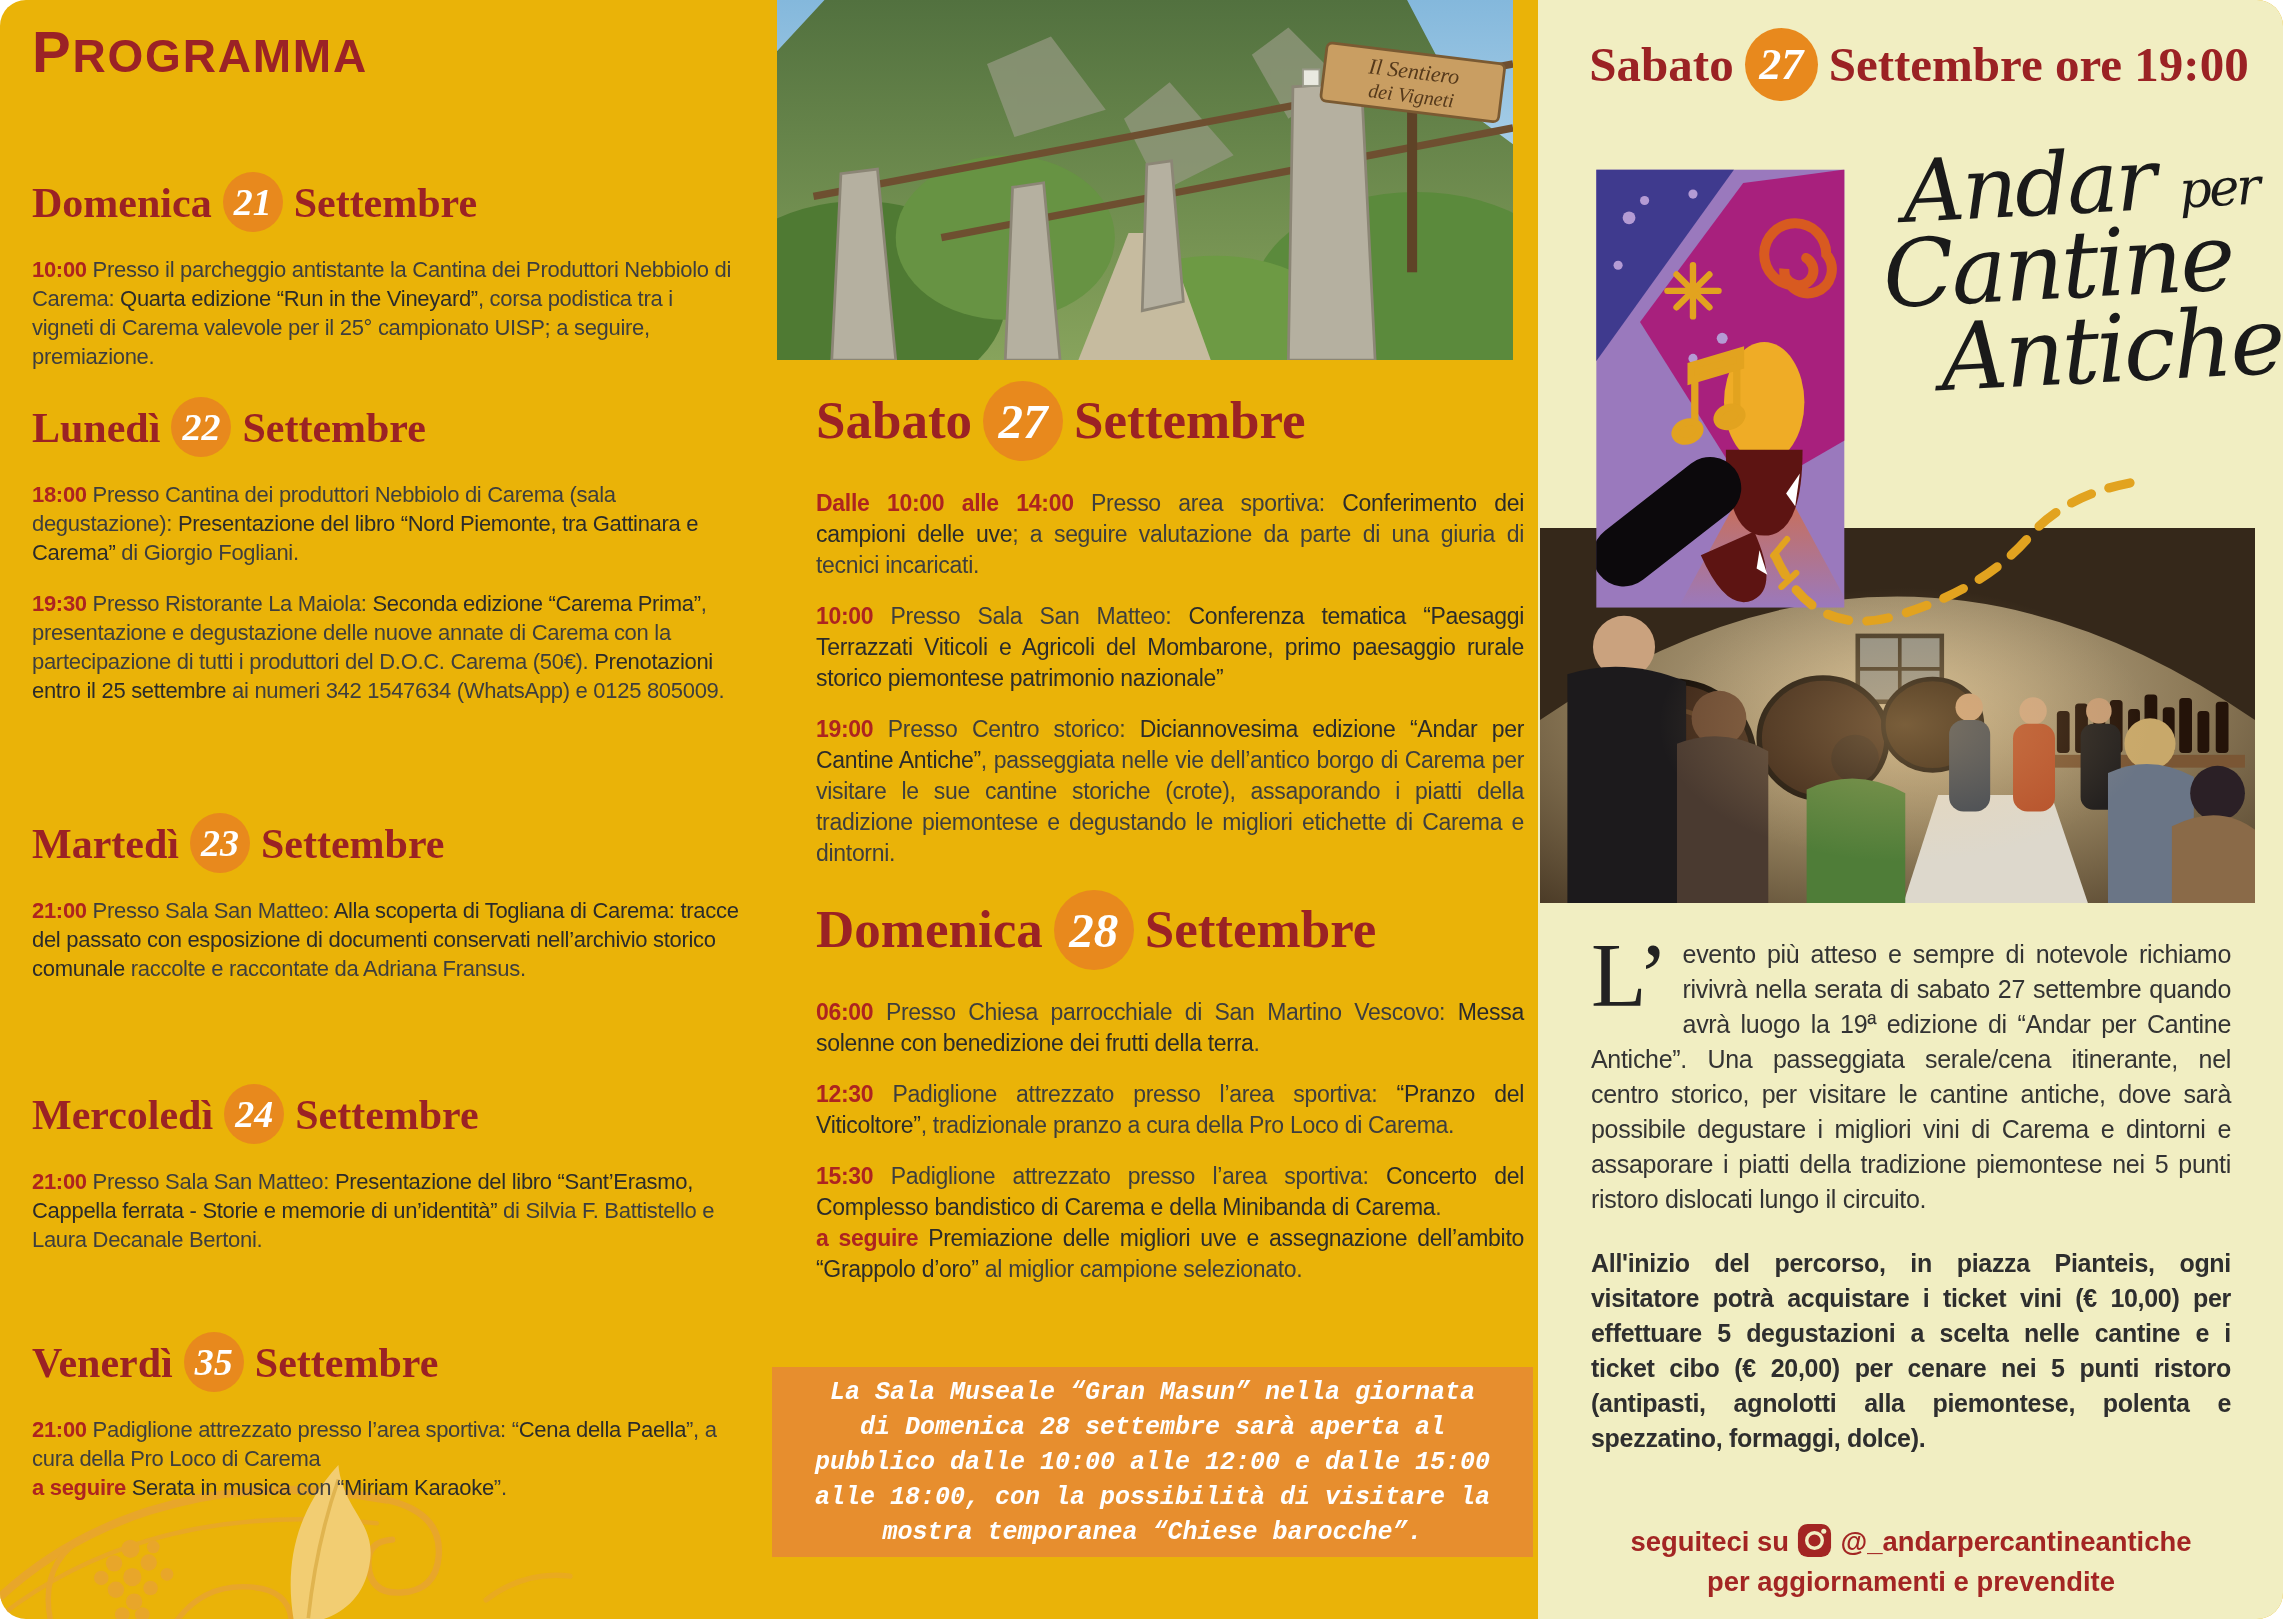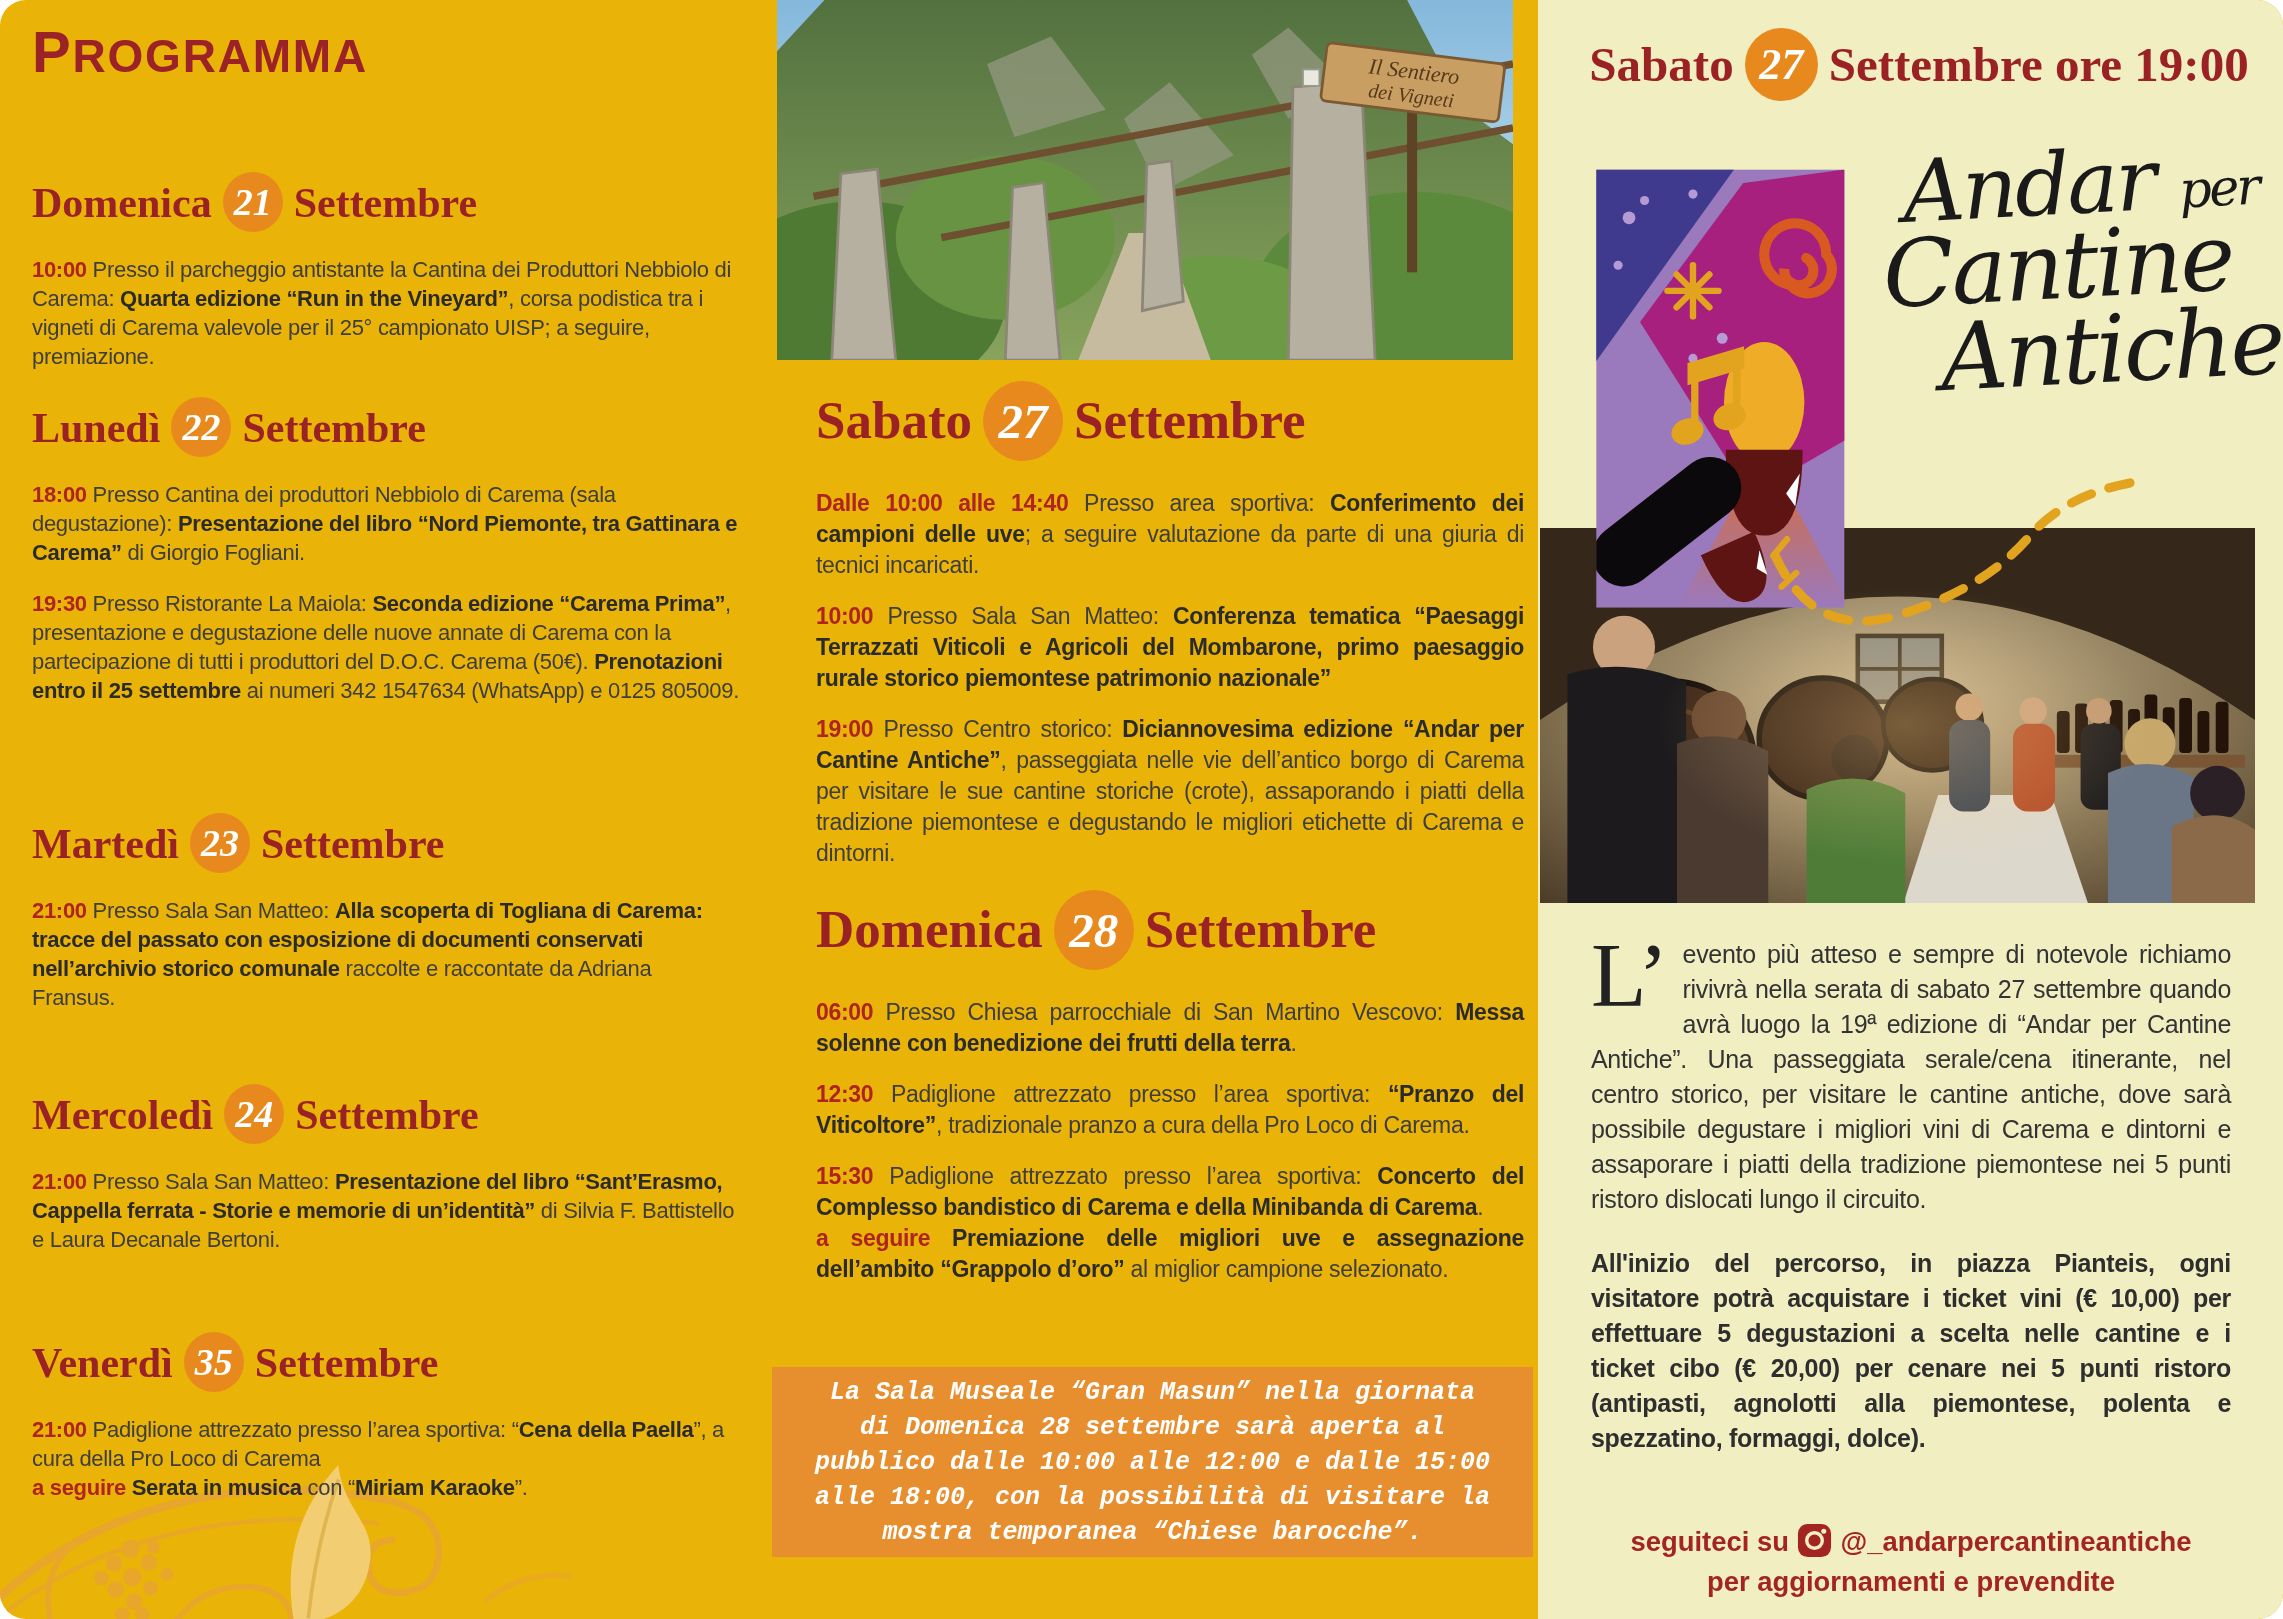--- a/index.html
+++ b/index.html
@@ -6,21 +6,21 @@
   .page{position:relative;width:2283px;height:1619px;background:#eab308;overflow:hidden;
         font-family:"Liberation Sans",sans-serif;border-radius:26px;}
 
   
   .day-heading{font-family:"Liberation Serif",serif;font-weight:700;color:#9b2224;margin:0;}
   .daynum{display:inline-flex;align-items:center;justify-content:center;background:#e8891d;color:#ffffff;
           border-radius:50%;font-family:"Liberation Serif",serif;font-style:italic;font-weight:700;
           vertical-align:middle;position:relative;top:-4.6px;margin:0 11px;}
   .event{color:#3e3e3e;letter-spacing:-0.3px;}
   .seg-time{color:#ad2420;font-weight:700;}
-  .seg-b{color:#2b2b2b;font-weight:700;}
+  .seg-b{color:#2b2b2b;font-weight:400;}
   .seg-n{}
 
   
   .prog-title{position:absolute;left:32px;top:18.3px;color:#9b2226;font-weight:700;margin:0;}
   .prog-title .tcap{font-size:58px;letter-spacing:1.8px;}
   .prog-title .trest{font-size:46px;letter-spacing:1.8px;}
   #left-days{position:absolute;left:32px;top:0;width:708px;height:1619px;z-index:2;margin-top:40px;}
   #left-days section{position:absolute;left:0;width:708px;}
   .ld1{top:137px}.ld2{top:362px}.ld3{top:778px}.ld4{top:1049px}.ld5{top:1297px}
   #left-days .day-heading{font-size:42px;margin-bottom:18.3px;}
@@ -161,21 +161,21 @@
         <text x="696" y="86" text-anchor="middle" font-family="Liberation Serif, serif" font-style="italic" font-size="24" fill="#55391b">Il Sentiero</text>
         <text x="696" y="112" text-anchor="middle" font-family="Liberation Serif, serif" font-style="italic" font-size="22" fill="#55391b">dei Vigneti</text>
       </g>
       <rect x="576" y="76" width="18" height="18" fill="#e9e9e0" stroke="#9a9a8a" stroke-width="2"></rect>
     </svg>
   </div>
 
   <div id="middle-days">
       <section class="md md1">
         <h2 class="day-heading"><span>Sabato</span><span class="daynum">27</span><span>Settembre</span></h2>
-        <p class="event"><span class="seg-time">Dalle 10:00 alle 14:40 </span><span class="seg-n">Presso area sportiva: </span><span class="seg-b">Conferimento dei campioni delle uve</span><span class="seg-n">; a seguire valutazione da parte di una giuria di tecnici incaricati.</span></p>
+        <p class="event"><span class="seg-time">Dalle 10:00 alle 14:00 </span><span class="seg-n">Presso area sportiva: </span><span class="seg-b">Conferimento dei campioni delle uve</span><span class="seg-n">; a seguire valutazione da parte di una giuria di tecnici incaricati.</span></p>
         <p class="event"><span class="seg-time">10:00 </span><span class="seg-n">Presso Sala San Matteo: </span><span class="seg-b">Conferenza tematica “Paesaggi Terrazzati Viticoli e Agricoli del Mombarone, primo paesaggio rurale storico piemontese patrimonio nazionale”</span></p>
         <p class="event"><span class="seg-time">19:00 </span><span class="seg-n">Presso Centro storico: </span><span class="seg-b">Diciannovesima edizione “Andar per Cantine Antiche”</span><span class="seg-n">, passeggiata nelle vie dell’antico borgo di Carema per visitare le sue cantine storiche (crote), assaporando i piatti della tradizione piemontese e degustando le migliori etichette di Carema e dintorni.</span></p>
       </section>
       <section class="md md2">
         <h2 class="day-heading"><span>Domenica</span><span class="daynum">28</span><span>Settembre</span></h2>
         <p class="event"><span class="seg-time">06:00 </span><span class="seg-n">Presso Chiesa parrocchiale di San Martino Vescovo: </span><span class="seg-b">Messa solenne con benedizione dei frutti della terra</span><span class="seg-n">.</span></p>
         <p class="event"><span class="seg-time">12:30 </span><span class="seg-n">Padiglione attrezzato presso l’area sportiva: </span><span class="seg-b">“Pranzo del Viticoltore”</span><span class="seg-n">, tradizionale pranzo a cura della Pro Loco di Carema.</span></p>
         <p class="event"><span class="seg-time">15:30 </span><span class="seg-n">Padiglione attrezzato presso l’area sportiva: </span><span class="seg-b">Concerto del Complesso bandistico di Carema e della Minibanda di Carema</span><span class="seg-n">.</span><br><span class="seg-time">a seguire </span><span class="seg-b">Premiazione delle migliori uve e assegnazione dell’ambito “Grappolo d’oro”</span><span class="seg-n"> al miglior campione selezionato.</span></p>
       </section>
     </div>

